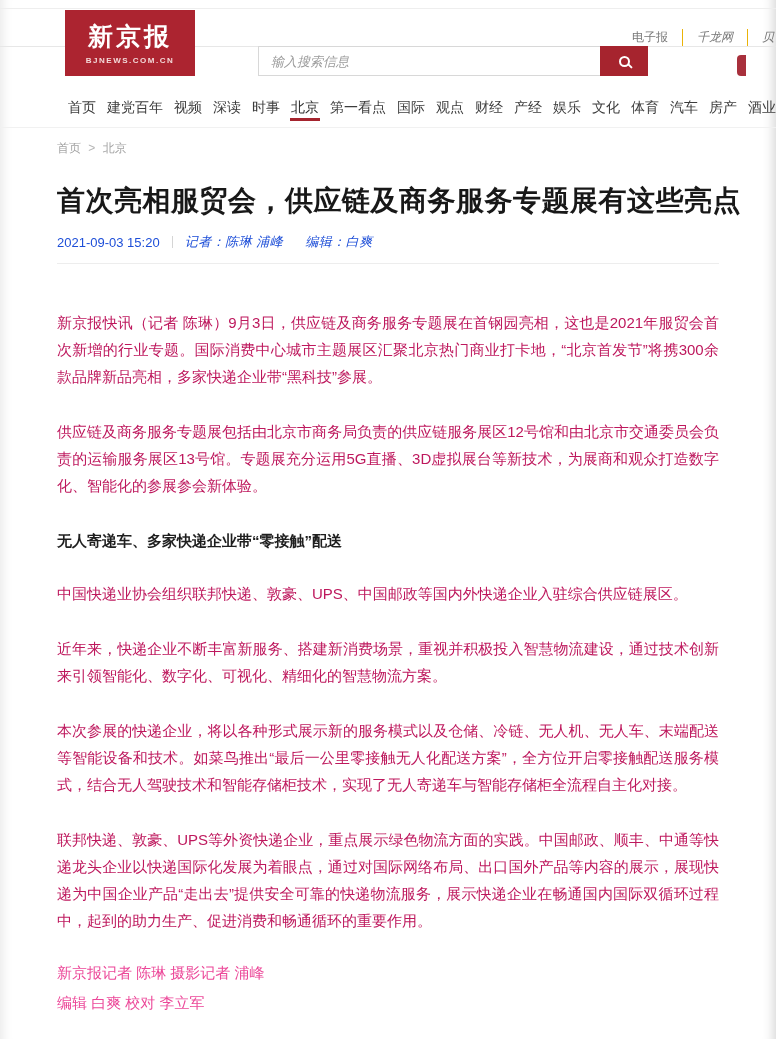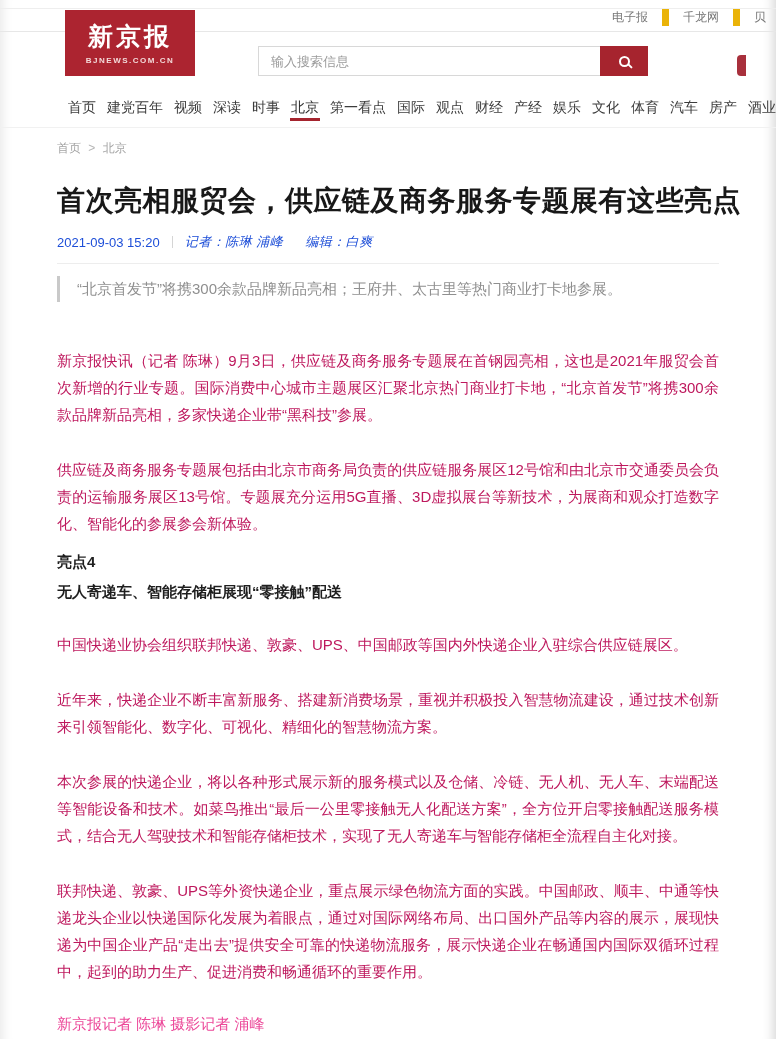--- a/index.html
+++ b/index.html
@@ -8,29 +8,29 @@
     position: relative;
     font-family: "Liberation Sans", "DejaVu Sans", sans-serif;
     background: #fff;
     color: #404040;
     overflow: hidden;
     box-shadow: inset -14px 0 12px -12px rgba(0,0,0,.18), inset 14px 0 12px -12px rgba(0,0,0,.10);
   }
 
   
   .topbar {
-    position: absolute; top: 8px; left: 0; right: 0; height: 24px;
+    position: absolute; top: 8px; left: 0; right: 0; height: 39px;
     border-top: 1px solid #eee;
     border-bottom: 1px solid #e7e7e7;
-    display: flex; align-items: flex-start; justify-content: flex-end;
-    padding-right: 8px;
+    display: flex; align-items: flex-end; justify-content: flex-end;
+    padding-right: 0;
   }
   .top-links { display: flex; align-items: center; font-size: 12px; color: #777; }
   .top-link { padding: 0 14px; cursor: pointer; white-space: nowrap; }
-  .top-link + .top-link { border-left: 7px solid #eab308; }
+  .top-link + .top-link { border-left: 1px solid #eab308; font-style: italic; }
   .top-links .top-link:last-child { padding-right: 2px; }
 
   
   .logo {
     position: absolute; left: 65px; top: 10px; width: 130px; height: 66px;
     background: #ac2430;
     display: flex; flex-direction: column; align-items: center; justify-content: center;
     cursor: pointer;
   }
   .logo-title {
@@ -41,21 +41,21 @@
   .logo-sub {
     color: #f3d9d9; font-size: 8px; letter-spacing: 1.5px; margin-top: 4px;
     font-weight: bold; white-space: nowrap;
   }
 
   
   .search-row { position: absolute; left: 258px; top: 46px; height: 30px; display: flex; }
   .search-input {
     width: 342px; height: 30px; border: 1px solid #d8d8d8; border-right: none;
     padding: 0 12px; font-size: 13px; color: #333; outline: none;
-    font-family: inherit; background: #fff;
+    font-family: inherit; background: #fff; font-style: italic;
   }
   .search-input::placeholder { color: #9a9a9a; }
   .search-btn {
     width: 48px; height: 30px; background: #a6242e; border: none; cursor: pointer;
     display: flex; align-items: center; justify-content: center;
   }
   .mag { position: relative; width: 11px; height: 11px; border: 2px solid #fff; border-radius: 50%; display: inline-block; }
   .mag::after {
     content: ""; position: absolute; width: 2px; height: 6px; background: #fff;
     right: -3px; bottom: -4px; transform: rotate(-45deg); border-radius: 1px;
@@ -166,27 +166,25 @@
 
   <div class="meta">
     <span class="meta-date">2021-09-03 15:20</span>
     <span class="meta-sep"></span>
     <span class="meta-people">记者：陈琳 浦峰</span>
     <span class="meta-people meta-editor">编辑：白爽</span>
   </div>
 
   <hr class="divider">
 
-  <div class="lead-quote">“北京首发节”将携300余款品牌新品亮相；王府井、太古里等热门商业打卡地参展。</div>
 
   <div class="article-body" id="article-body">
       <p class="para">新京报快讯（记者 陈琳）9月3日，供应链及商务服务专题展在首钢园亮相，这也是2021年服贸会首次新增的行业专题。国际消费中心城市主题展区汇聚北京热门商业打卡地，“北京首发节”将携300余款品牌新品亮相，多家快递企业带“黑科技”参展。</p>
       <p class="para">供应链及商务服务专题展包括由北京市商务局负责的供应链服务展区12号馆和由北京市交通委员会负责的运输服务展区13号馆。专题展充分运用5G直播、3D虚拟展台等新技术，为展商和观众打造数字化、智能化的参展参会新体验。</p>
-      <h3 class="section_label">亮点4</h3>
-      <h3 class="section_subtitle">无人寄递车、智能存储柜展现“零接触”配送</h3>
+      <h3 class="section_subtitle">无人寄递车、多家快递企业带“零接触”配送</h3>
       <p class="para">中国快递业协会组织联邦快递、敦豪、UPS、中国邮政等国内外快递企业入驻综合供应链展区。</p>
       <p class="para">近年来，快递企业不断丰富新服务、搭建新消费场景，重视并积极投入智慧物流建设，通过技术创新来引领智能化、数字化、可视化、精细化的智慧物流方案。</p>
       <p class="para">本次参展的快递企业，将以各种形式展示新的服务模式以及仓储、冷链、无人机、无人车、末端配送等智能设备和技术。如菜鸟推出“最后一公里零接触无人化配送方案”，全方位开启零接触配送服务模式，结合无人驾驶技术和智能存储柜技术，实现了无人寄递车与智能存储柜全流程自主化对接。</p>
       <p class="para">联邦快递、敦豪、UPS等外资快递企业，重点展示绿色物流方面的实践。中国邮政、顺丰、中通等快递龙头企业以快递国际化发展为着眼点，通过对国际网络布局、出口国外产品等内容的展示，展现快递为中国企业产品“走出去”提供安全可靠的快递物流服务，展示快递企业在畅通国内国际双循环过程中，起到的助力生产、促进消费和畅通循环的重要作用。</p>
       <p class="credit">新京报记者 陈琳 摄影记者 浦峰</p>
       <p class="credit">编辑 白爽 校对 李立军</p>
     </div>
 </div>
 
 </body></html>

